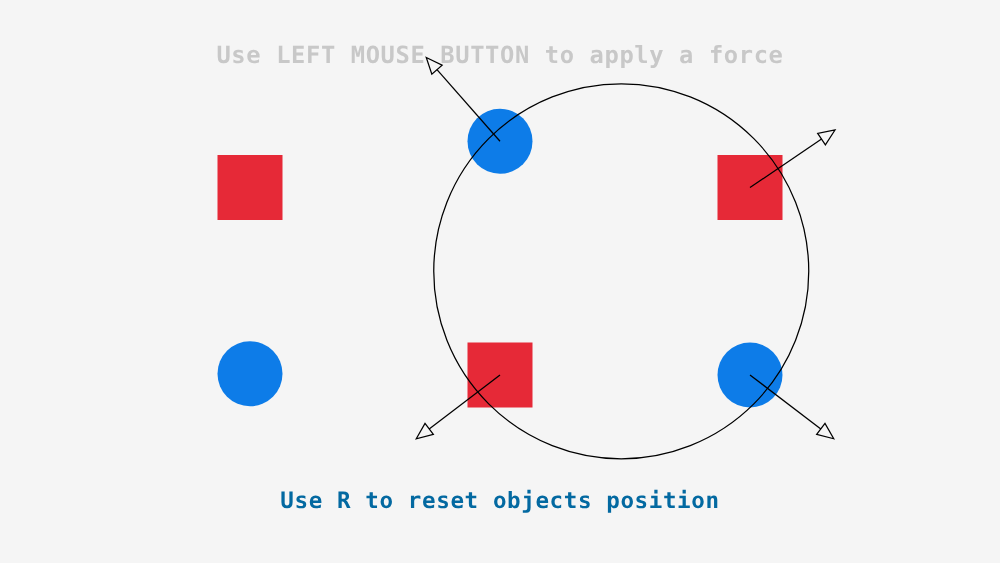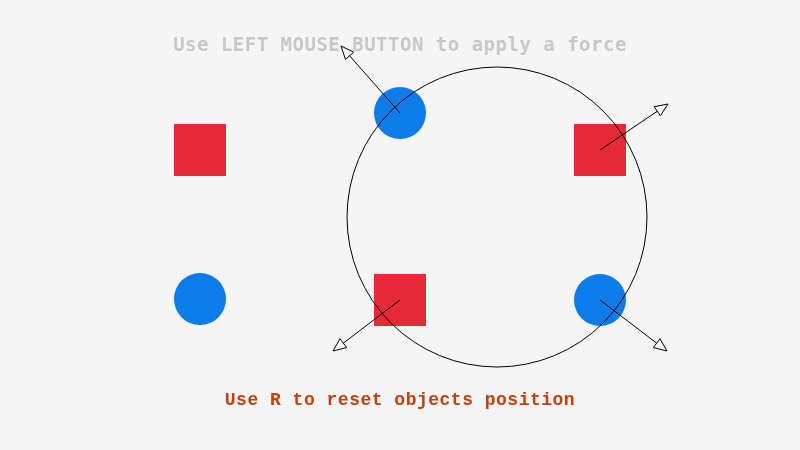--- a/index.html
+++ b/index.html
@@ -46,14 +46,14 @@
       <line x1="600" y1="150" x2="657.2323156293364" y2="111.28402178015473" stroke="#000000" stroke-width="1"></line>
       <path d="M 668 104 L 660.3140171517095 115.83958055235853 L 654.1506141069633 106.72846300795094 Z" fill="none" stroke="#000000" stroke-width="1"></path>
       <line x1="400" y1="300" x2="343.3441554261795" y2="343.12609064574394" stroke="#000000" stroke-width="1"></line>
       <path d="M 333 351 L 340.01288608399426 338.74971719620646 L 346.67542476836473 347.5024640952814 Z" fill="none" stroke="#000000" stroke-width="1"></path>
       <line x1="400" y1="113" x2="349.5914447832123" y2="55.756386448732634" stroke="#000000" stroke-width="1"></line>
       <path d="M 341 46 L 353.7191467422915 52.121544425065885 L 345.4637428241331 59.39122847239938 Z" fill="none" stroke="#000000" stroke-width="1"></path>
       <line x1="600" y1="300" x2="656.6558445738204" y2="343.12609064574394" stroke="#000000" stroke-width="1"></line>
       <path d="M 667 351 L 653.3245752316352 347.5024640952814 L 659.9871139160057 338.74971719620646 Z" fill="none" stroke="#000000" stroke-width="1"></path>
     </svg>
   <div class="instr top" style="color: rgb(200, 200, 200);">Use LEFT MOUSE BUTTON to apply a force</div>
-  <div class="instr bottom" style="color: #c2410c; font-family: Liberation Mono, monospace;">Use R to reset objects position</div>
+  <div class="instr bottom" style="color: #0369a1;">Use R to reset objects position</div>
 </div>
 
 </body></html>

